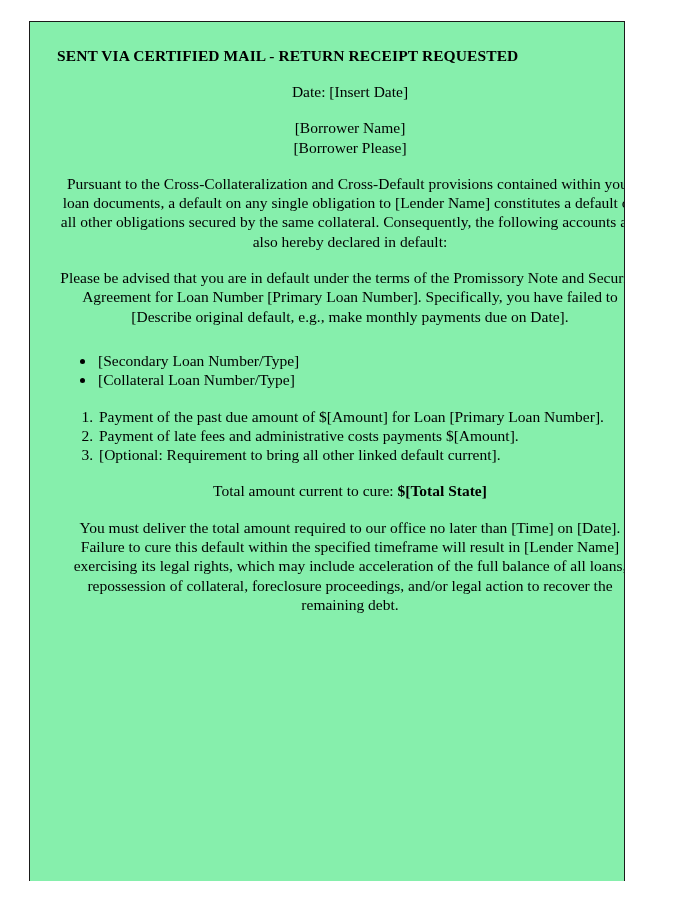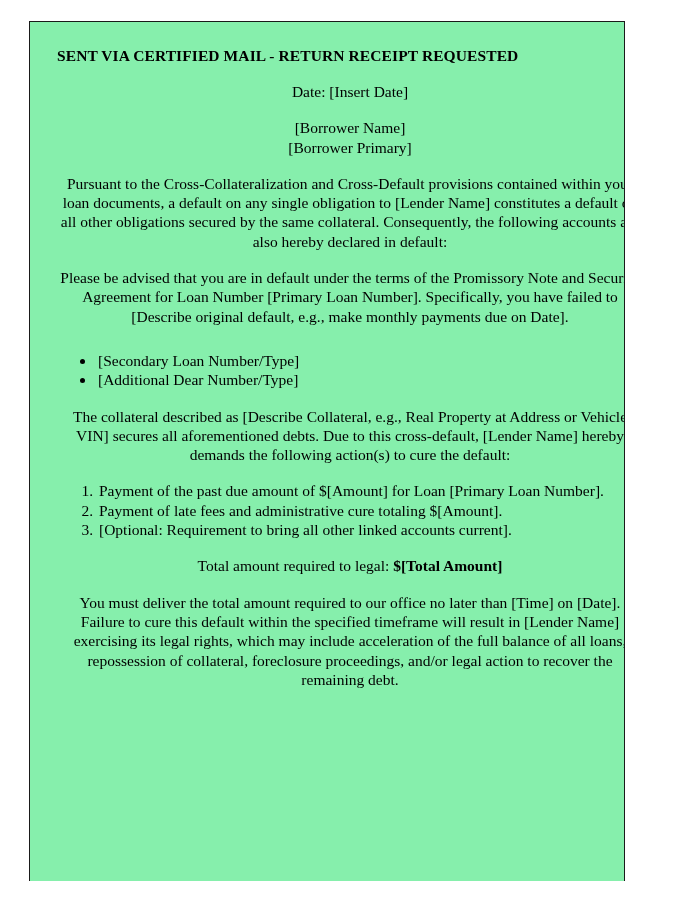--- a/index.html
+++ b/index.html
@@ -81,44 +81,43 @@
 
 <div class="page-sheet">
   <div class="page-body">
 
     <div class="doc-heading">SENT VIA CERTIFIED MAIL - RETURN RECEIPT REQUESTED</div>
 
     <div class="doc-para">Date: [Insert Date]</div>
 
     <div class="doc-para tight-block">
       <div class="addr-line">[Borrower Name]</div>
-      <div class="addr-line">[Borrower Primary]</div>
+      <div class="addr-line">[Borrower Please]</div>
     </div>
 
 
 
 
     <div class="doc-para">Pursuant to the Cross-Collateralization and Cross-Default provisions contained within your loan documents, a default on any single obligation to [Lender Name] constitutes a default on all other obligations secured by the same collateral. Consequently, the following accounts are also hereby declared in default:</div>
 
     <div class="doc-para">Please be advised that you are in default under the terms of the Promissory Note and Security Agreement for Loan Number [Primary Loan Number]. Specifically, you have failed to [Describe original default, e.g., make monthly payments due on Date].</div>
 
     <ul class="doc-list">
       <li>[Secondary Loan Number/Type]</li>
-      <li>[Additional Dear Number/Type]</li>
+      <li>[Collateral Loan Number/Type]</li>
     </ul>
 
-    <div class="doc-para">The collateral described as [Describe Collateral, e.g., Real Property at Address or Vehicle VIN] secures all aforementioned debts. Due to this cross-default, [Lender Name] hereby demands the following action(s) to cure the default:</div>
 
     <ol class="doc-list">
       <li>Payment of the past due amount of $[Amount] for Loan [Primary Loan Number].</li>
-      <li>Payment of late fees and administrative cure totaling $[Amount].</li>
-      <li>[Optional: Requirement to bring all other linked accounts current].</li>
+      <li>Payment of late fees and administrative costs payments $[Amount].</li>
+      <li>[Optional: Requirement to bring all other linked default current].</li>
     </ol>
 
     <div class="doc-para">
-      <span>Total amount required to legal: </span><span class="bold-inline">$[Total Amount]</span>
+      <span>Total amount current to cure: </span><span class="bold-inline">$[Total State]</span>
     </div>
 
     <div class="doc-para">You must deliver the total amount required to our office no later than [Time] on [Date]. Failure to cure this default within the specified timeframe will result in [Lender Name] exercising its legal rights, which may include acceleration of the full balance of all loans, repossession of collateral, foreclosure proceedings, and/or legal action to recover the remaining debt.</div>
 
 
   </div>
 </div>
 
 </body></html>

